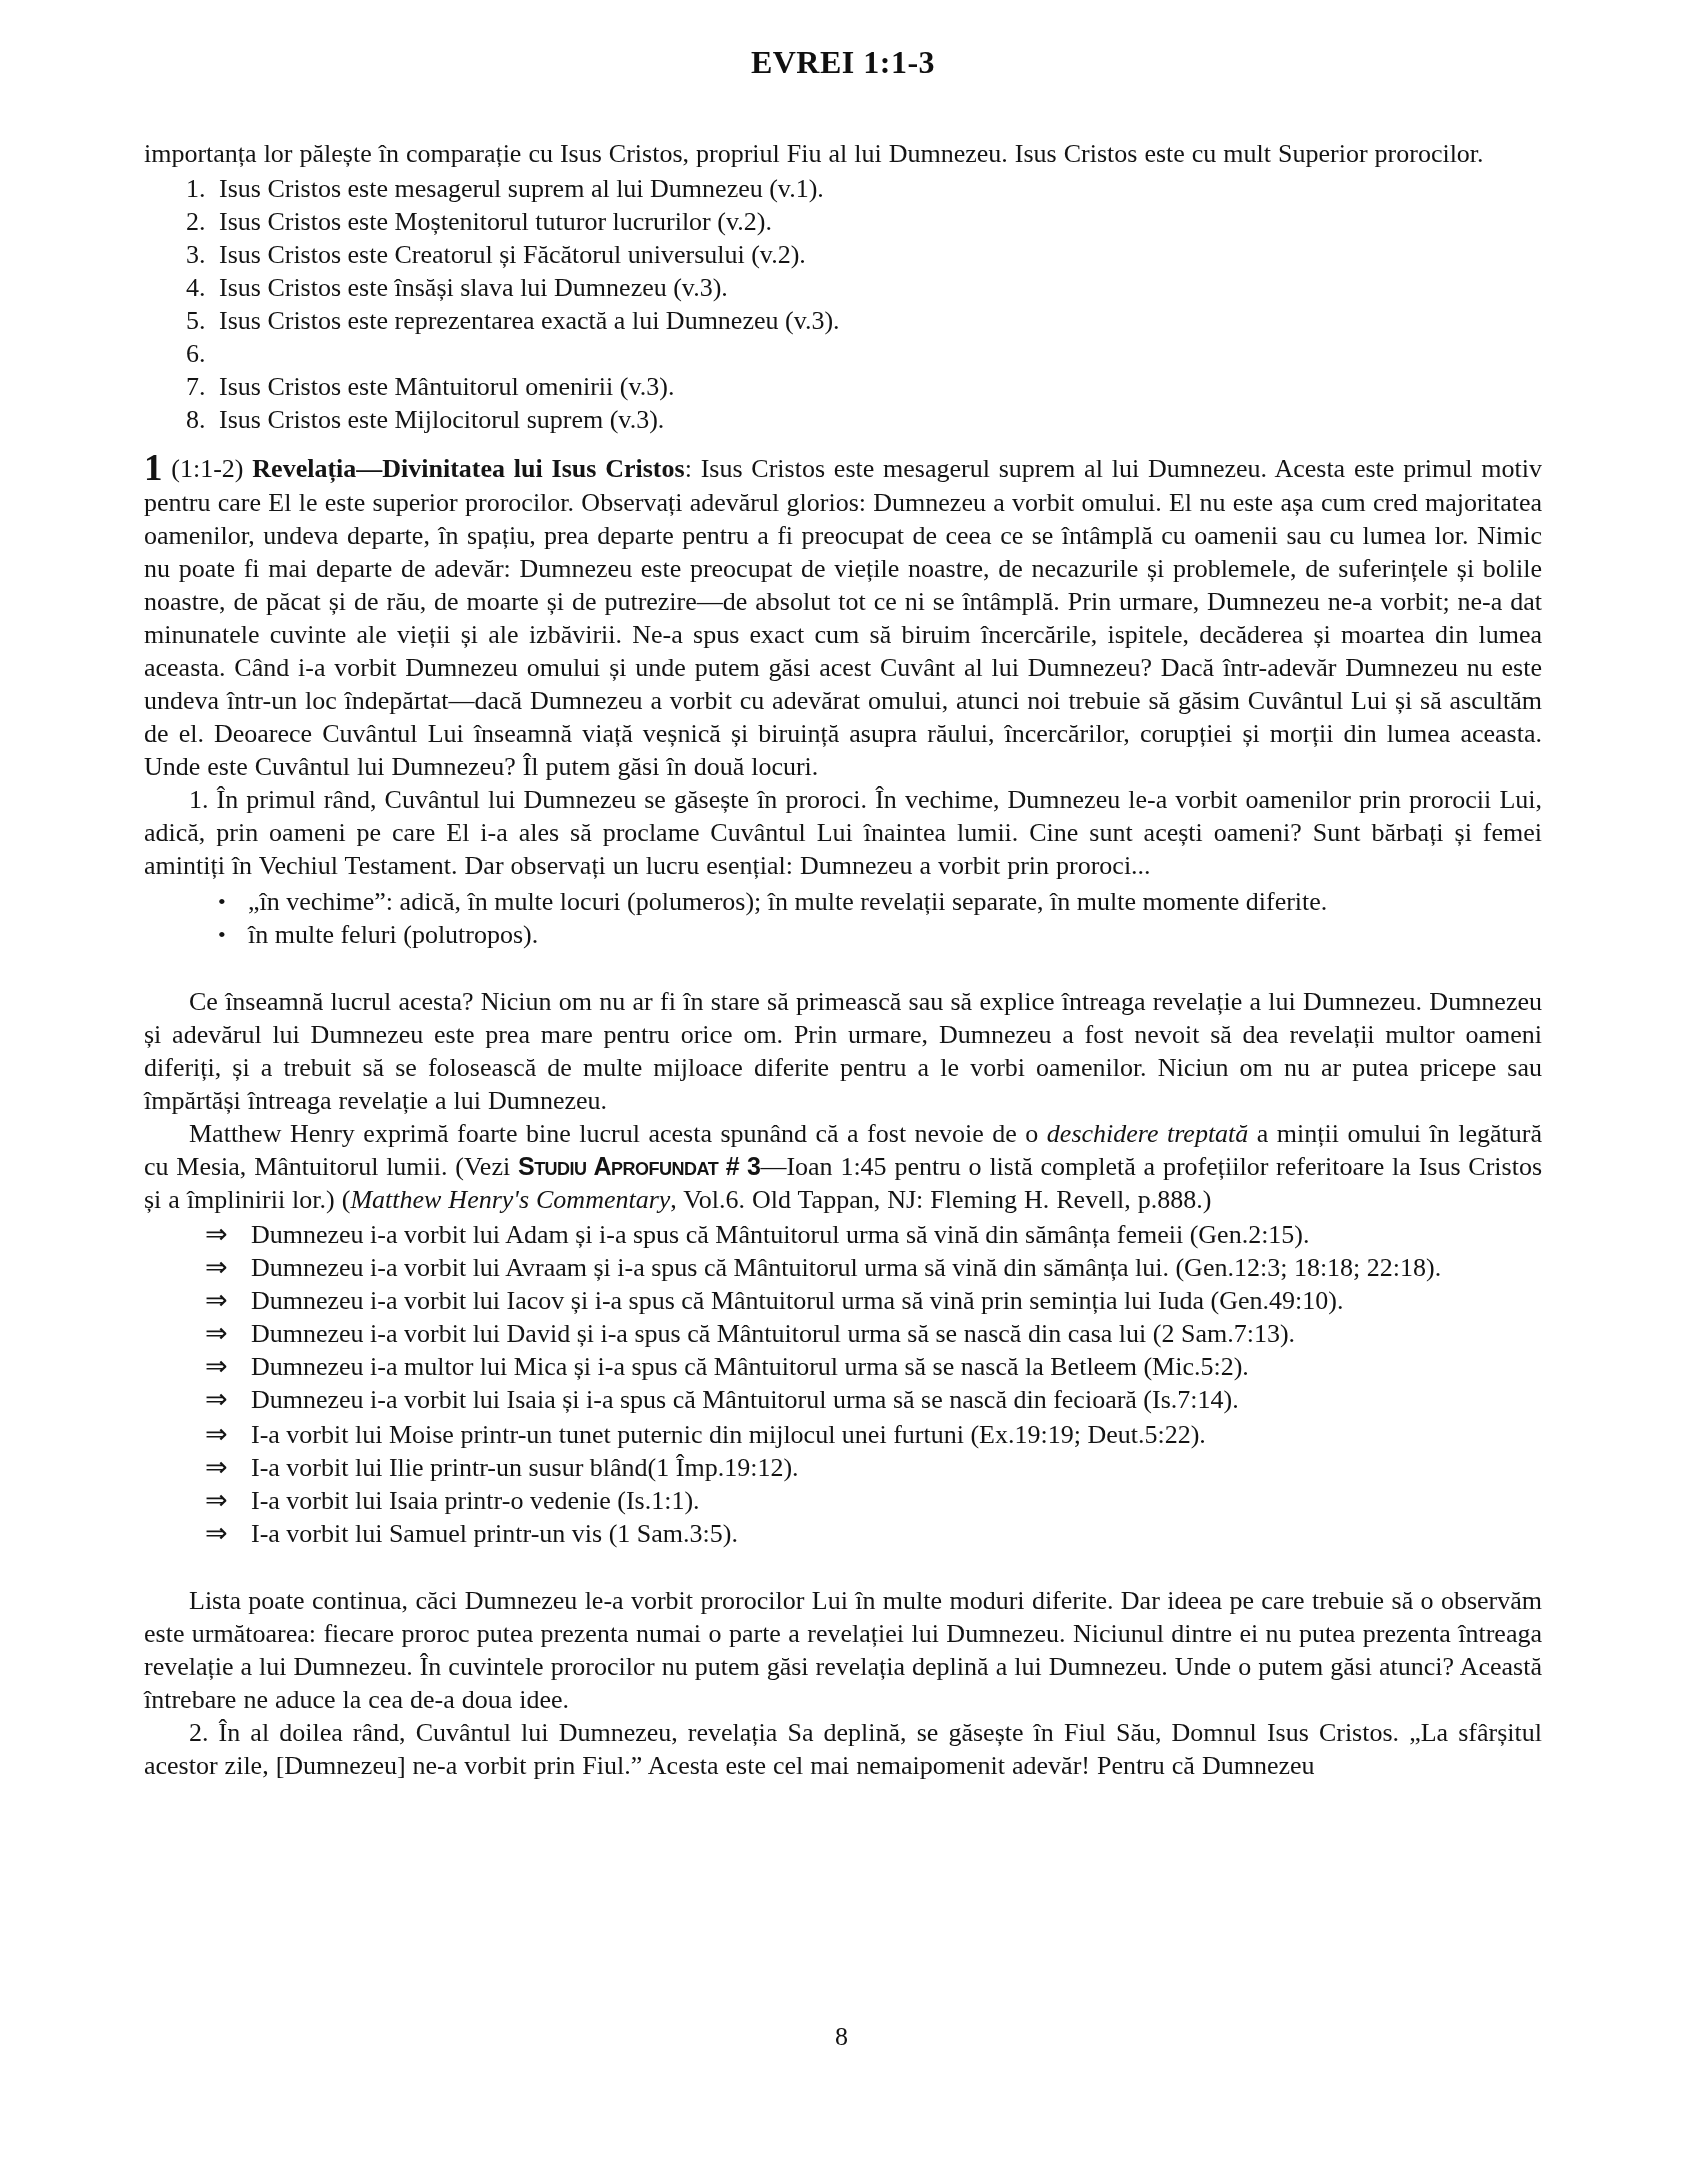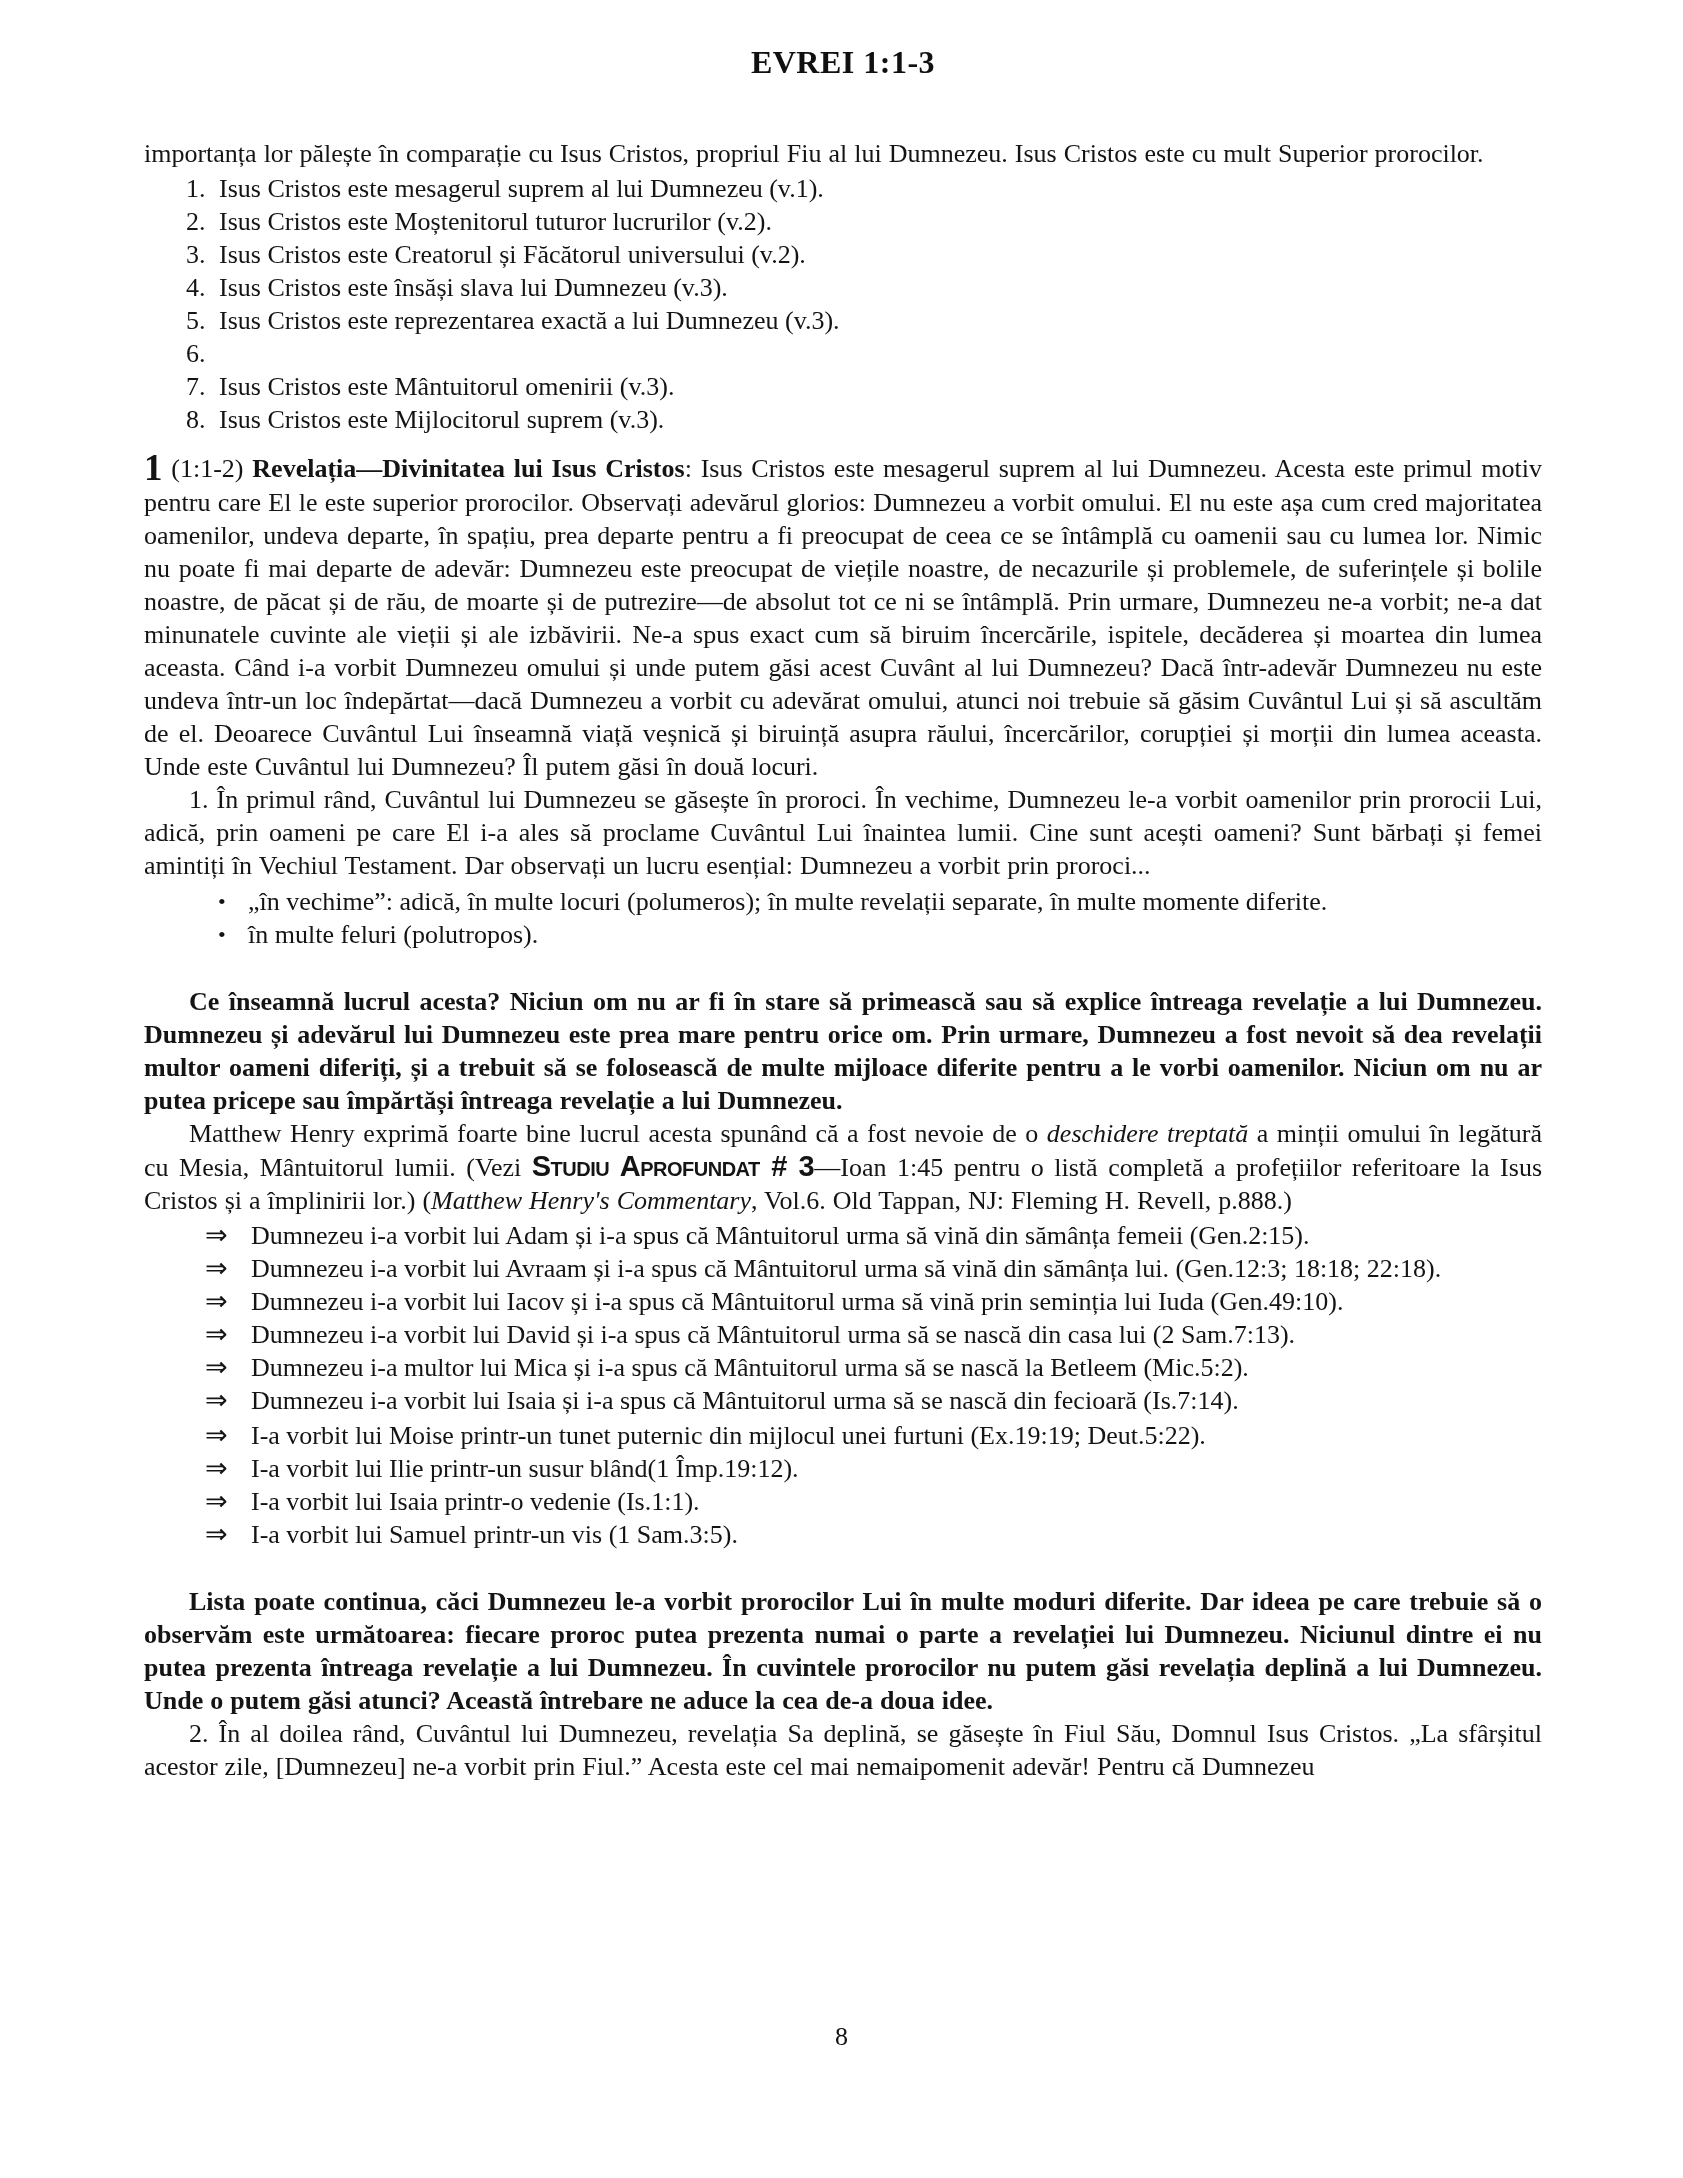--- a/index.html
+++ b/index.html
@@ -12,37 +12,37 @@
   h1.title {
     margin:44px 0 0 0; text-align:center; font-size:32px; font-weight:bold;
     letter-spacing:0.5px; color:#101010;
   }
   .para {
     margin:0; font-size:26px; line-height:33px; text-align:justify;
     text-indent:45px; word-spacing:0.5px;
   }
   .para.flush { text-indent:0; margin-top:56px; }
   .gap-sm { margin-top:13px; }
-  .gap-md { margin-top:34px;font-weight:bold; }
+  .gap-md { margin-top:34px; }
   ol.numlist { list-style:none; margin:2px 0 0 0; padding:0 0 0 42px; }
   ol.numlist li { display:flex; font-size:26px; line-height:33px; }
   ol.numlist .num { width:33px; flex:0 0 33px; }
   ul.bullets { list-style:none; margin:3px 0 0 0; padding:0 0 0 74px; }
   ul.bullets li { display:flex; font-size:26px; line-height:33px; }
   ul.bullets .bullet { width:30px; flex:0 0 30px; font-size:22px; }
   ul.arrows { list-style:none; margin:2px 0 0 0; padding:0 0 0 61px; }
   ul.arrows li { display:flex; font-size:26px; line-height:33px; }
   ul.arrows .arrow { width:46px; flex:0 0 46px; font-size:27px; }
   ul.arrows .atext { flex:1 1 auto; text-align:left; }
   .marker { font-size:37px; font-weight:bold; line-height:1; vertical-align:-3px; }
   .bold { font-weight:bold; }
   .italic { font-style:italic; }
   .smallcaps {
     font-family:"Liberation Sans", sans-serif; font-weight:bold;
-    font-variant:small-caps; font-size:29px; letter-spacing:-0.5px;
+    font-variant:small-caps; font-size:25px; letter-spacing:-0.5px;
   }
   .page-number {
     position:absolute; left:0; right:0; top:2022px; text-align:center;
     font-size:26px; color:#141414;
   }
 </style>
 </head>
 <body>
 
 <div class="page">

